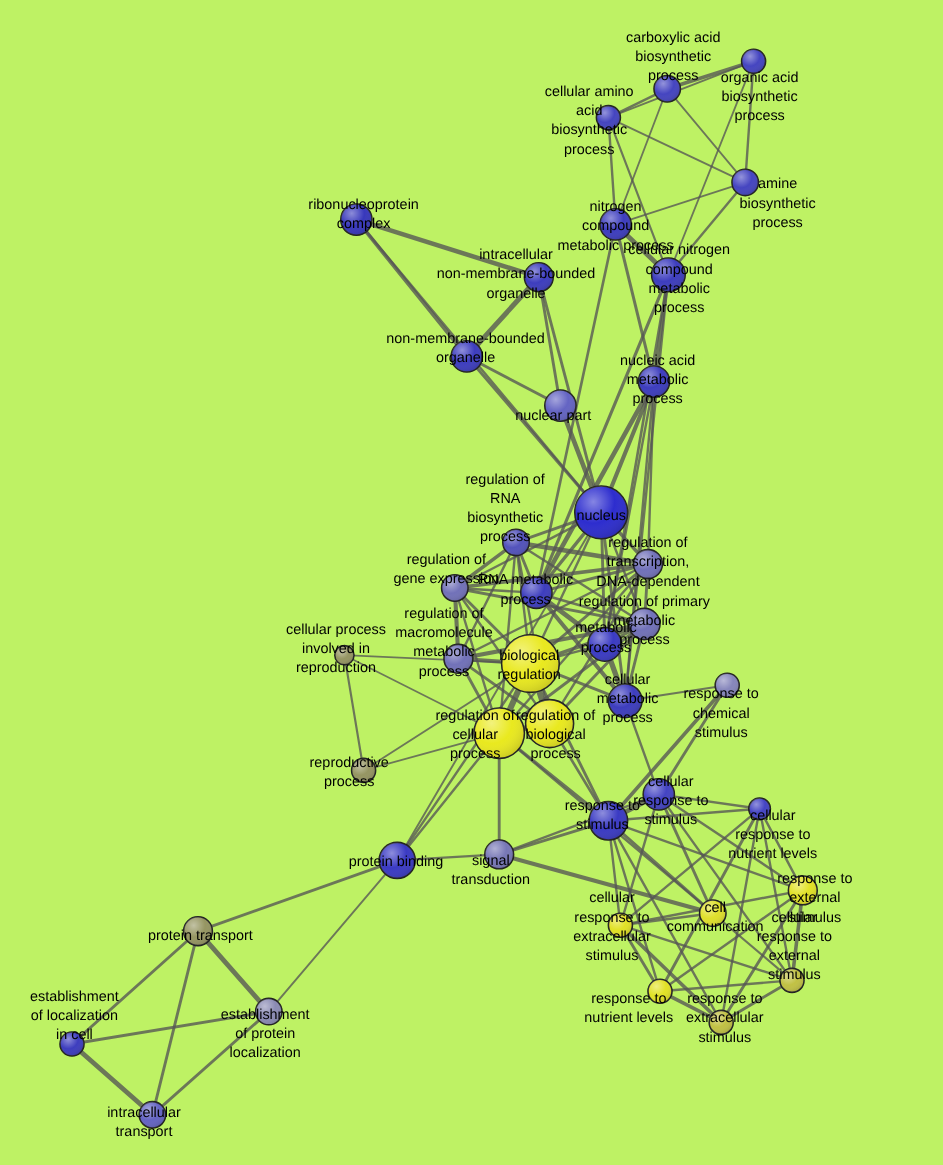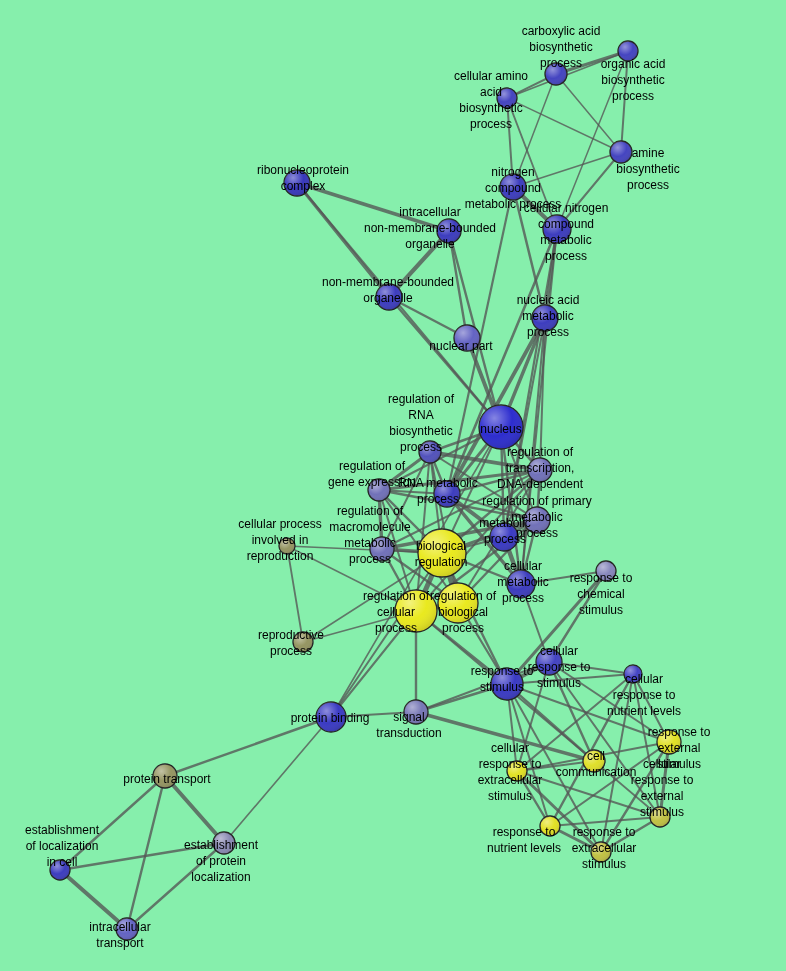--- a/index.html
+++ b/index.html
@@ -5,21 +5,21 @@
   html, body {
     margin: 0;
     padding: 0;
     background: #ffffff;
     font-family: "Liberation Sans", sans-serif;
   }
   .canvas-wrap {
     width: 786px;
     height: 971px;
     position: relative;
-    background: #86efac;
+    background: #bef264;
     overflow: hidden;
   }
   svg { display: block; }
   text {
     font-family: "Liberation Sans", sans-serif;
     fill: #000000;
     pointer-events: none;
   }
 </style>
 </head>

